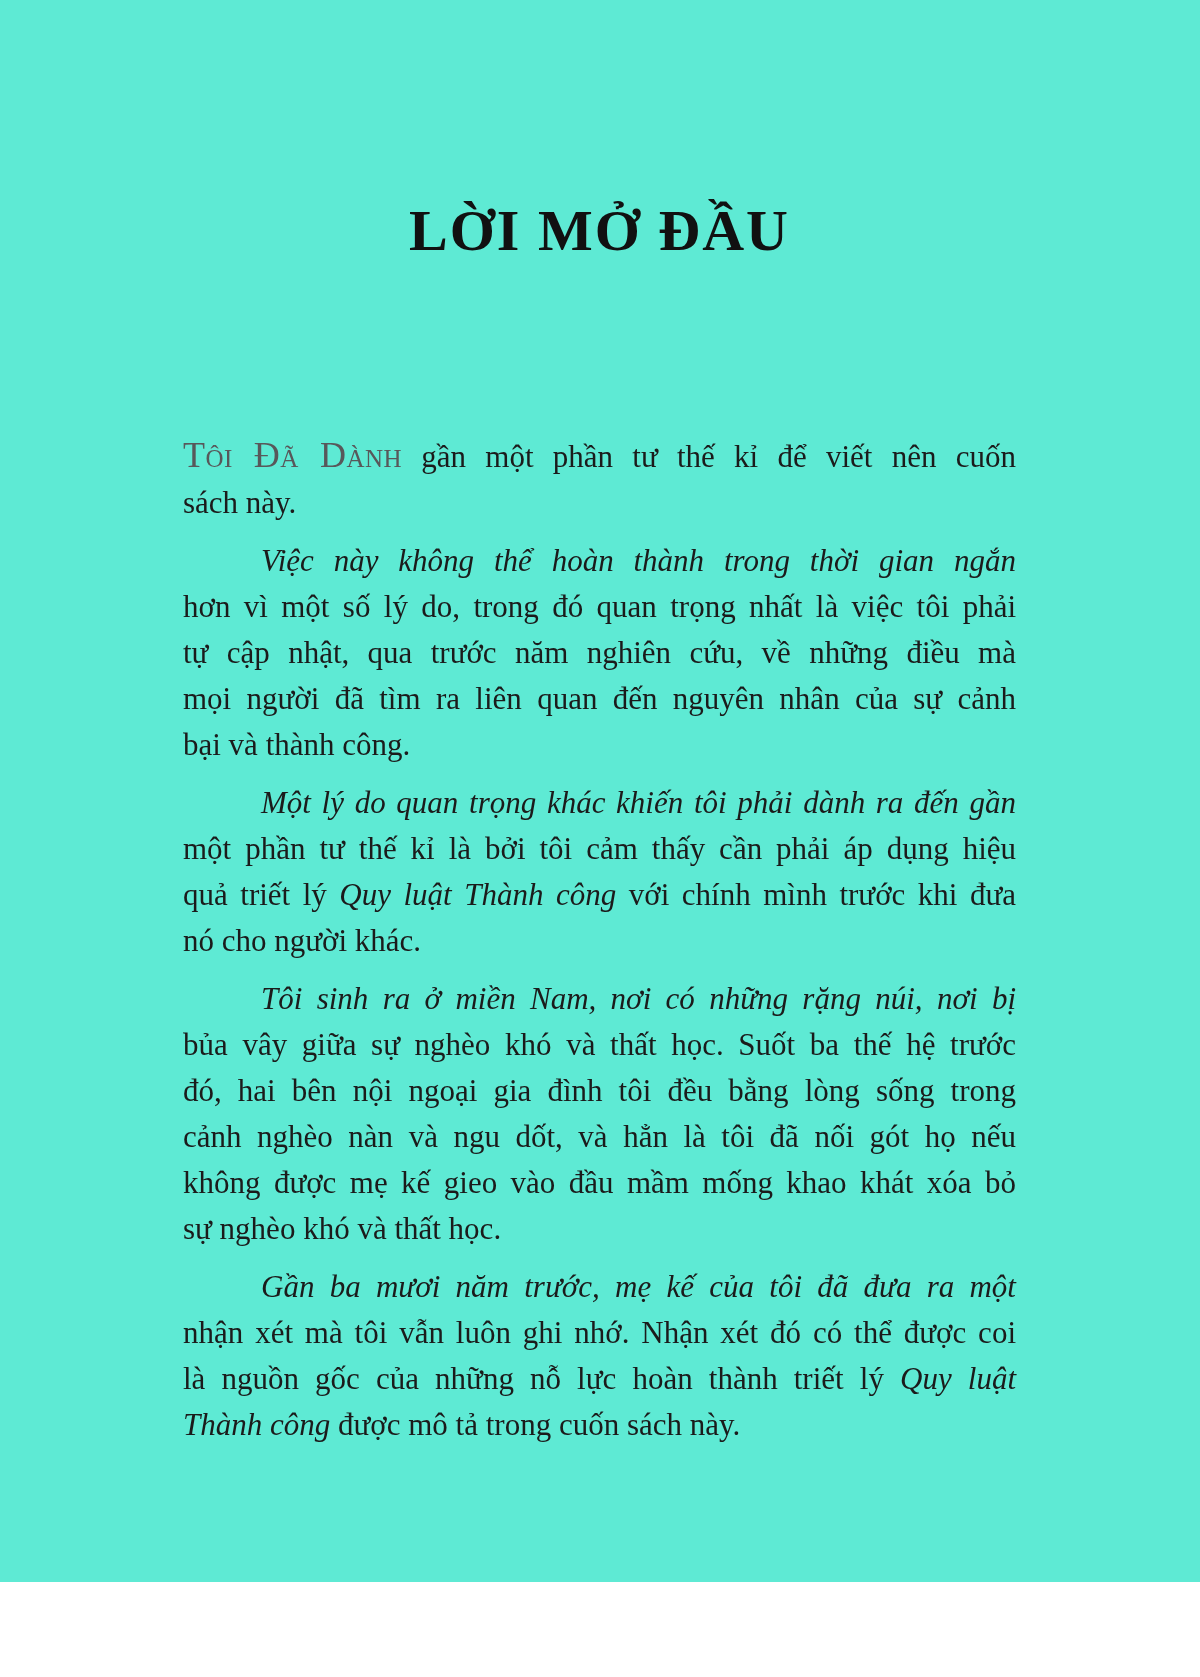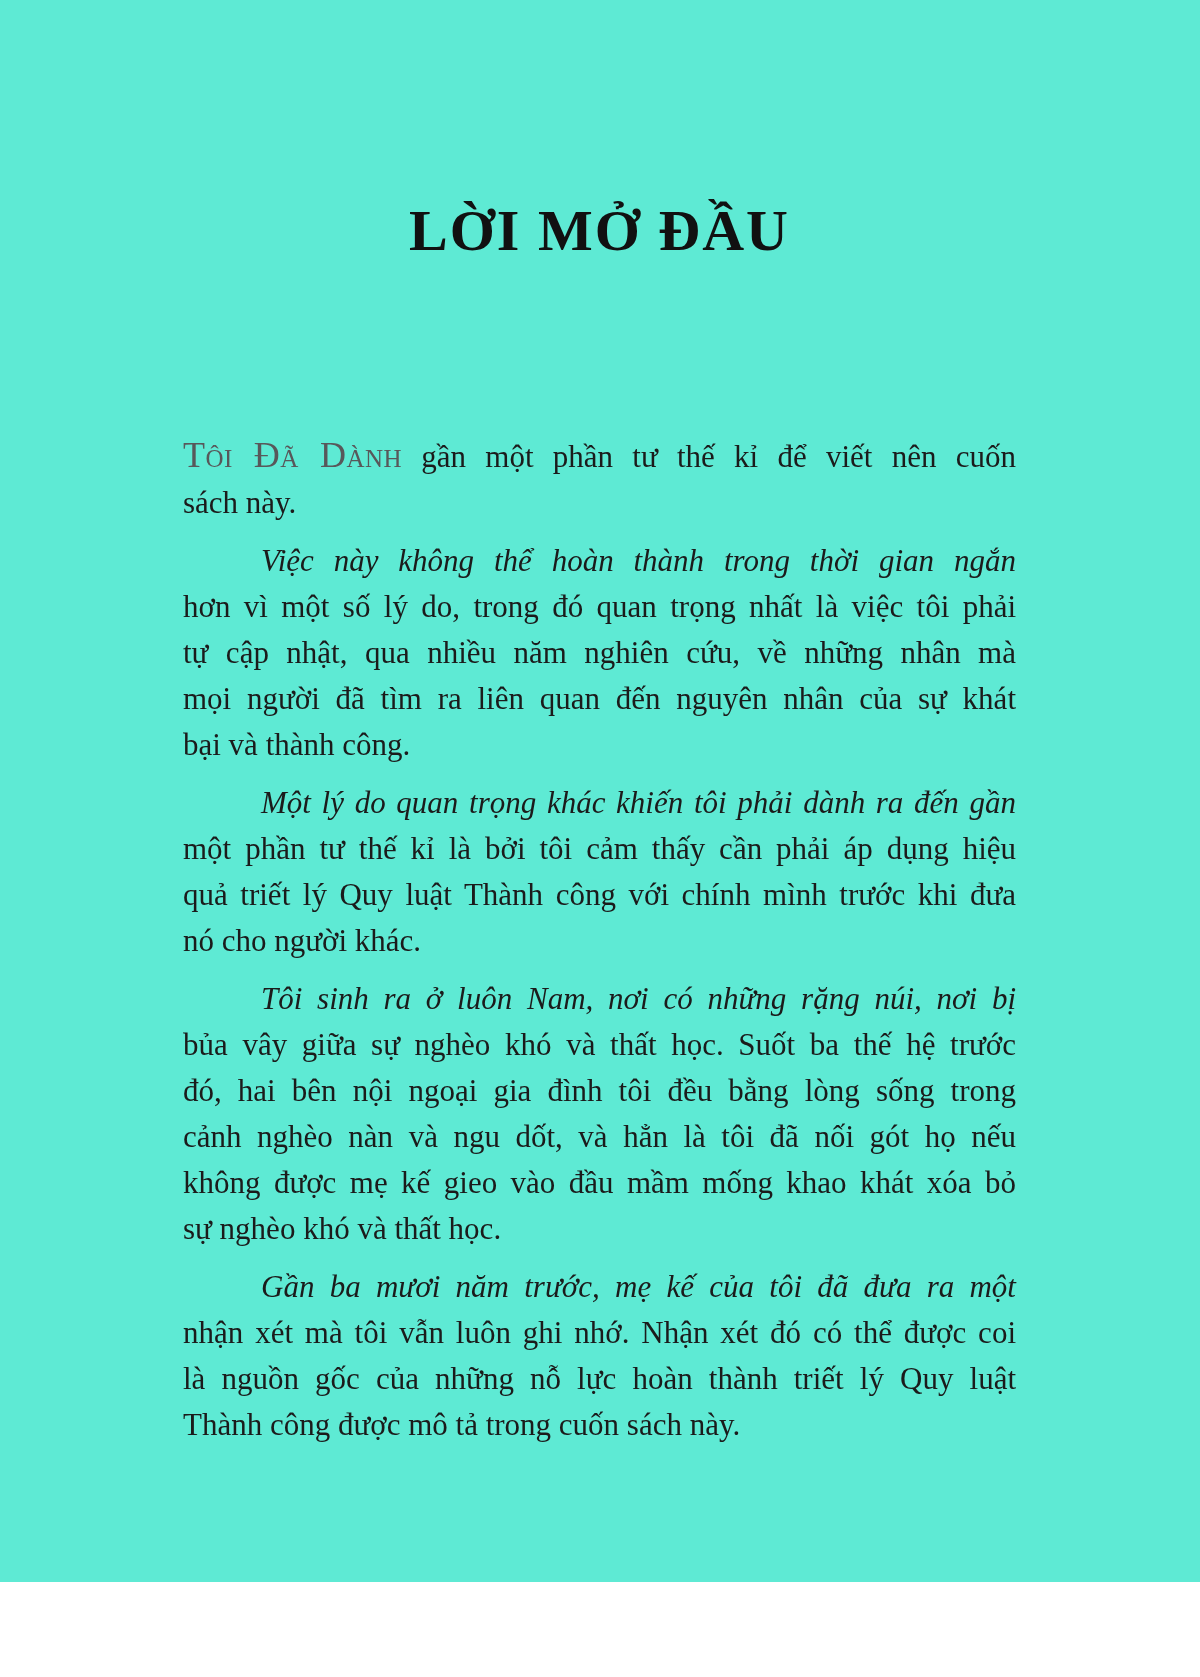--- a/index.html
+++ b/index.html
@@ -41,20 +41,21 @@
   }
   .line.last {
     text-align: center;
     text-align-last: left;
   }
   .line.indent {
     text-indent: 78px;
     font-style: italic;
   }
   .ital {
+    font-style: italic;
   }
   .lead {
     font-variant: small-caps;
     font-variant-caps: small-caps;
     font-size: 36px;
     line-height: 1;
     letter-spacing: 0.5px;
     color: #58585a;
   }
 </style>
@@ -64,32 +65,32 @@
 <div class="page">
   <h1 class="title">LỜI MỞ ĐẦU</h1>
   <div class="body-text">
       <div class="para">
         <div class="line"><span class="lead">Tôi Đã Dành</span><span> gần một phần tư thế kỉ để viết nên cuốn</span></div>
         <div class="line last"><span>sách này.</span></div>
       </div>
       <div class="para">
         <div class="line indent"><span>Việc này không thể hoàn thành trong thời gian ngắn</span></div>
         <div class="line"><span>hơn vì một số lý do, trong đó quan trọng nhất là việc tôi phải</span></div>
-        <div class="line"><span>tự cập nhật, qua nhiều năm nghiên cứu, về những nhân mà</span></div>
-        <div class="line"><span>mọi người đã tìm ra liên quan đến nguyên nhân của sự khát</span></div>
+        <div class="line"><span>tự cập nhật, qua trước năm nghiên cứu, về những điều mà</span></div>
+        <div class="line"><span>mọi người đã tìm ra liên quan đến nguyên nhân của sự cảnh</span></div>
         <div class="line last"><span>bại và thành công.</span></div>
       </div>
       <div class="para">
         <div class="line indent"><span>Một lý do quan trọng khác khiến tôi phải dành ra đến gần</span></div>
         <div class="line"><span>một phần tư thế kỉ là bởi tôi cảm thấy cần phải áp dụng hiệu</span></div>
         <div class="line"><span>quả triết lý </span><span class="ital">Quy luật Thành công</span><span> với chính mình trước khi đưa</span></div>
         <div class="line last"><span>nó cho người khác.</span></div>
       </div>
       <div class="para">
-        <div class="line indent"><span>Tôi sinh ra ở luôn Nam, nơi có những rặng núi, nơi bị</span></div>
+        <div class="line indent"><span>Tôi sinh ra ở miền Nam, nơi có những rặng núi, nơi bị</span></div>
         <div class="line"><span>bủa vây giữa sự nghèo khó và thất học. Suốt ba thế hệ trước</span></div>
         <div class="line"><span>đó, hai bên nội ngoại gia đình tôi đều bằng lòng sống trong</span></div>
         <div class="line"><span>cảnh nghèo nàn và ngu dốt, và hẳn là tôi đã nối gót họ nếu</span></div>
         <div class="line"><span>không được mẹ kế gieo vào đầu mầm mống khao khát xóa bỏ</span></div>
         <div class="line last"><span>sự nghèo khó và thất học.</span></div>
       </div>
       <div class="para">
         <div class="line indent"><span>Gần ba mươi năm trước, mẹ kế của tôi đã đưa ra một</span></div>
         <div class="line"><span>nhận xét mà tôi vẫn luôn ghi nhớ. Nhận xét đó có thể được coi</span></div>
         <div class="line"><span>là nguồn gốc của những nỗ lực hoàn thành triết lý </span><span class="ital">Quy luật</span></div>

